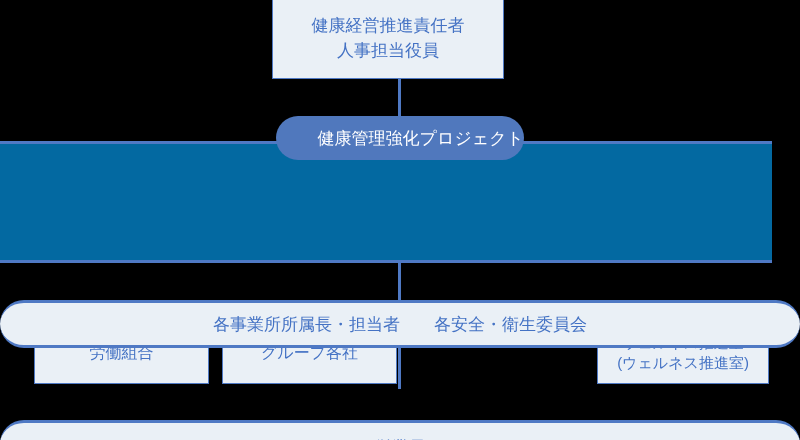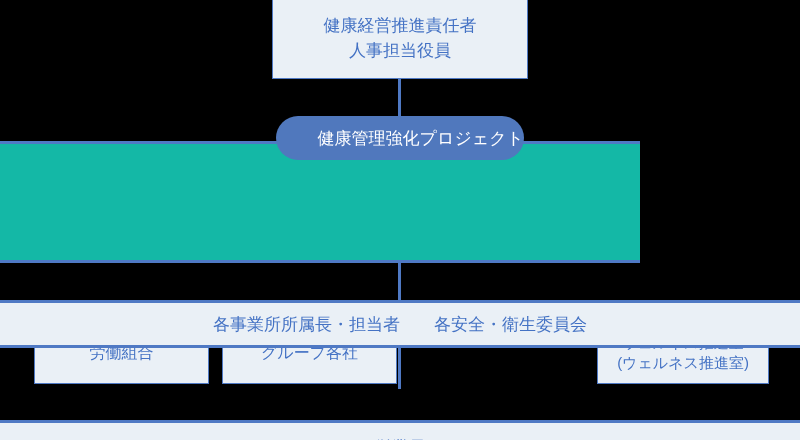--- a/index.html
+++ b/index.html
@@ -36,36 +36,36 @@
     align-items: center;
     justify-content: center;
     text-align: center;
     line-height: 1.45;
   }
 
   
   #top-box {
     left: 272px;
     top: 0px;
-    width: 256px;
+    width: 232px;
     height: 79px;
     font-size: 17px;
     border-top: none;
   }
   #top-box .lines { display: block; }
 
   
   #project-panel {
     position: absolute;
     left: 0px;
     top: 141px;
-    width: 640px;
+    width: 772px;
     height: 122px;
     box-sizing: border-box;
-    background: #14b8a6;
+    background: #0369a1;
     border-top: 3px solid #4f79c4;
     border-bottom: 3px solid #4f79c4;
   }
 
   
   #project-pill {
     position: absolute;
     left: 276px;
     top: 116px;
     width: 248px;
@@ -112,20 +112,21 @@
     box-sizing: border-box;
     background: #eaf0f6;
     border-top: 3px solid #4f79c4;
     border-bottom: 3px solid #4f79c4;
     color: #4472c4;
     display: flex;
     align-items: center;
     justify-content: center;
     font-size: 17px;
     white-space: pre;
+    border-radius: 24px;
   }
   #band-sites { top: 300px; height: 48px; }
   #band-employees { top: 388px; height: 52px; border-bottom: none; margin-top: 32px; }
 </style>
 </head>
 <body>
 
 <div id="canvas">
 
   <div class="node-box" id="top-box">

